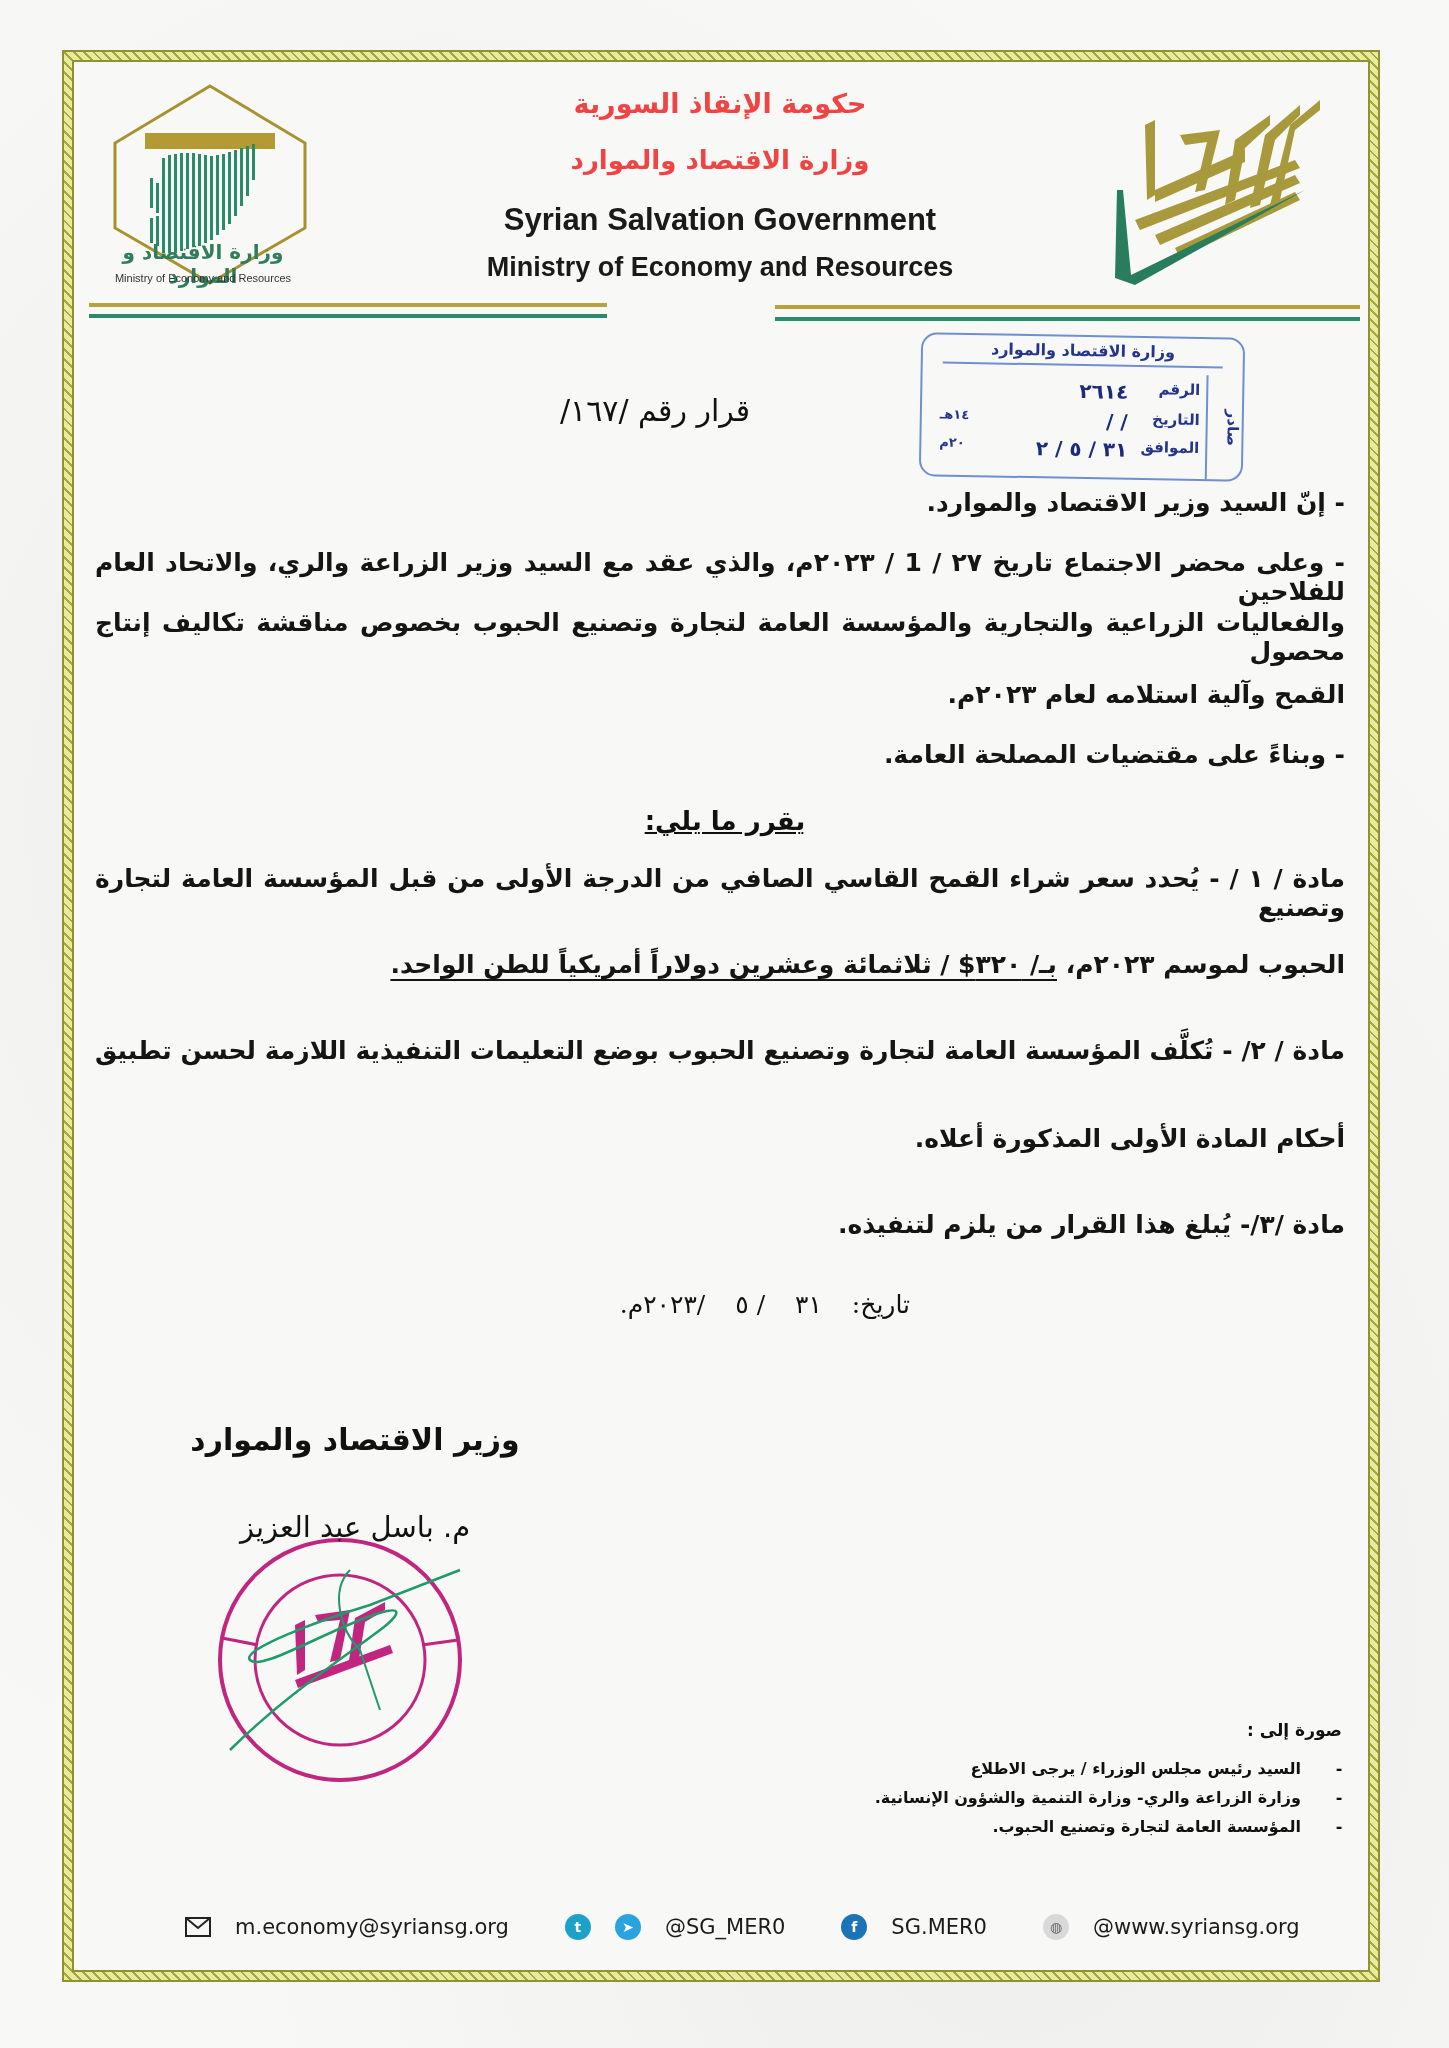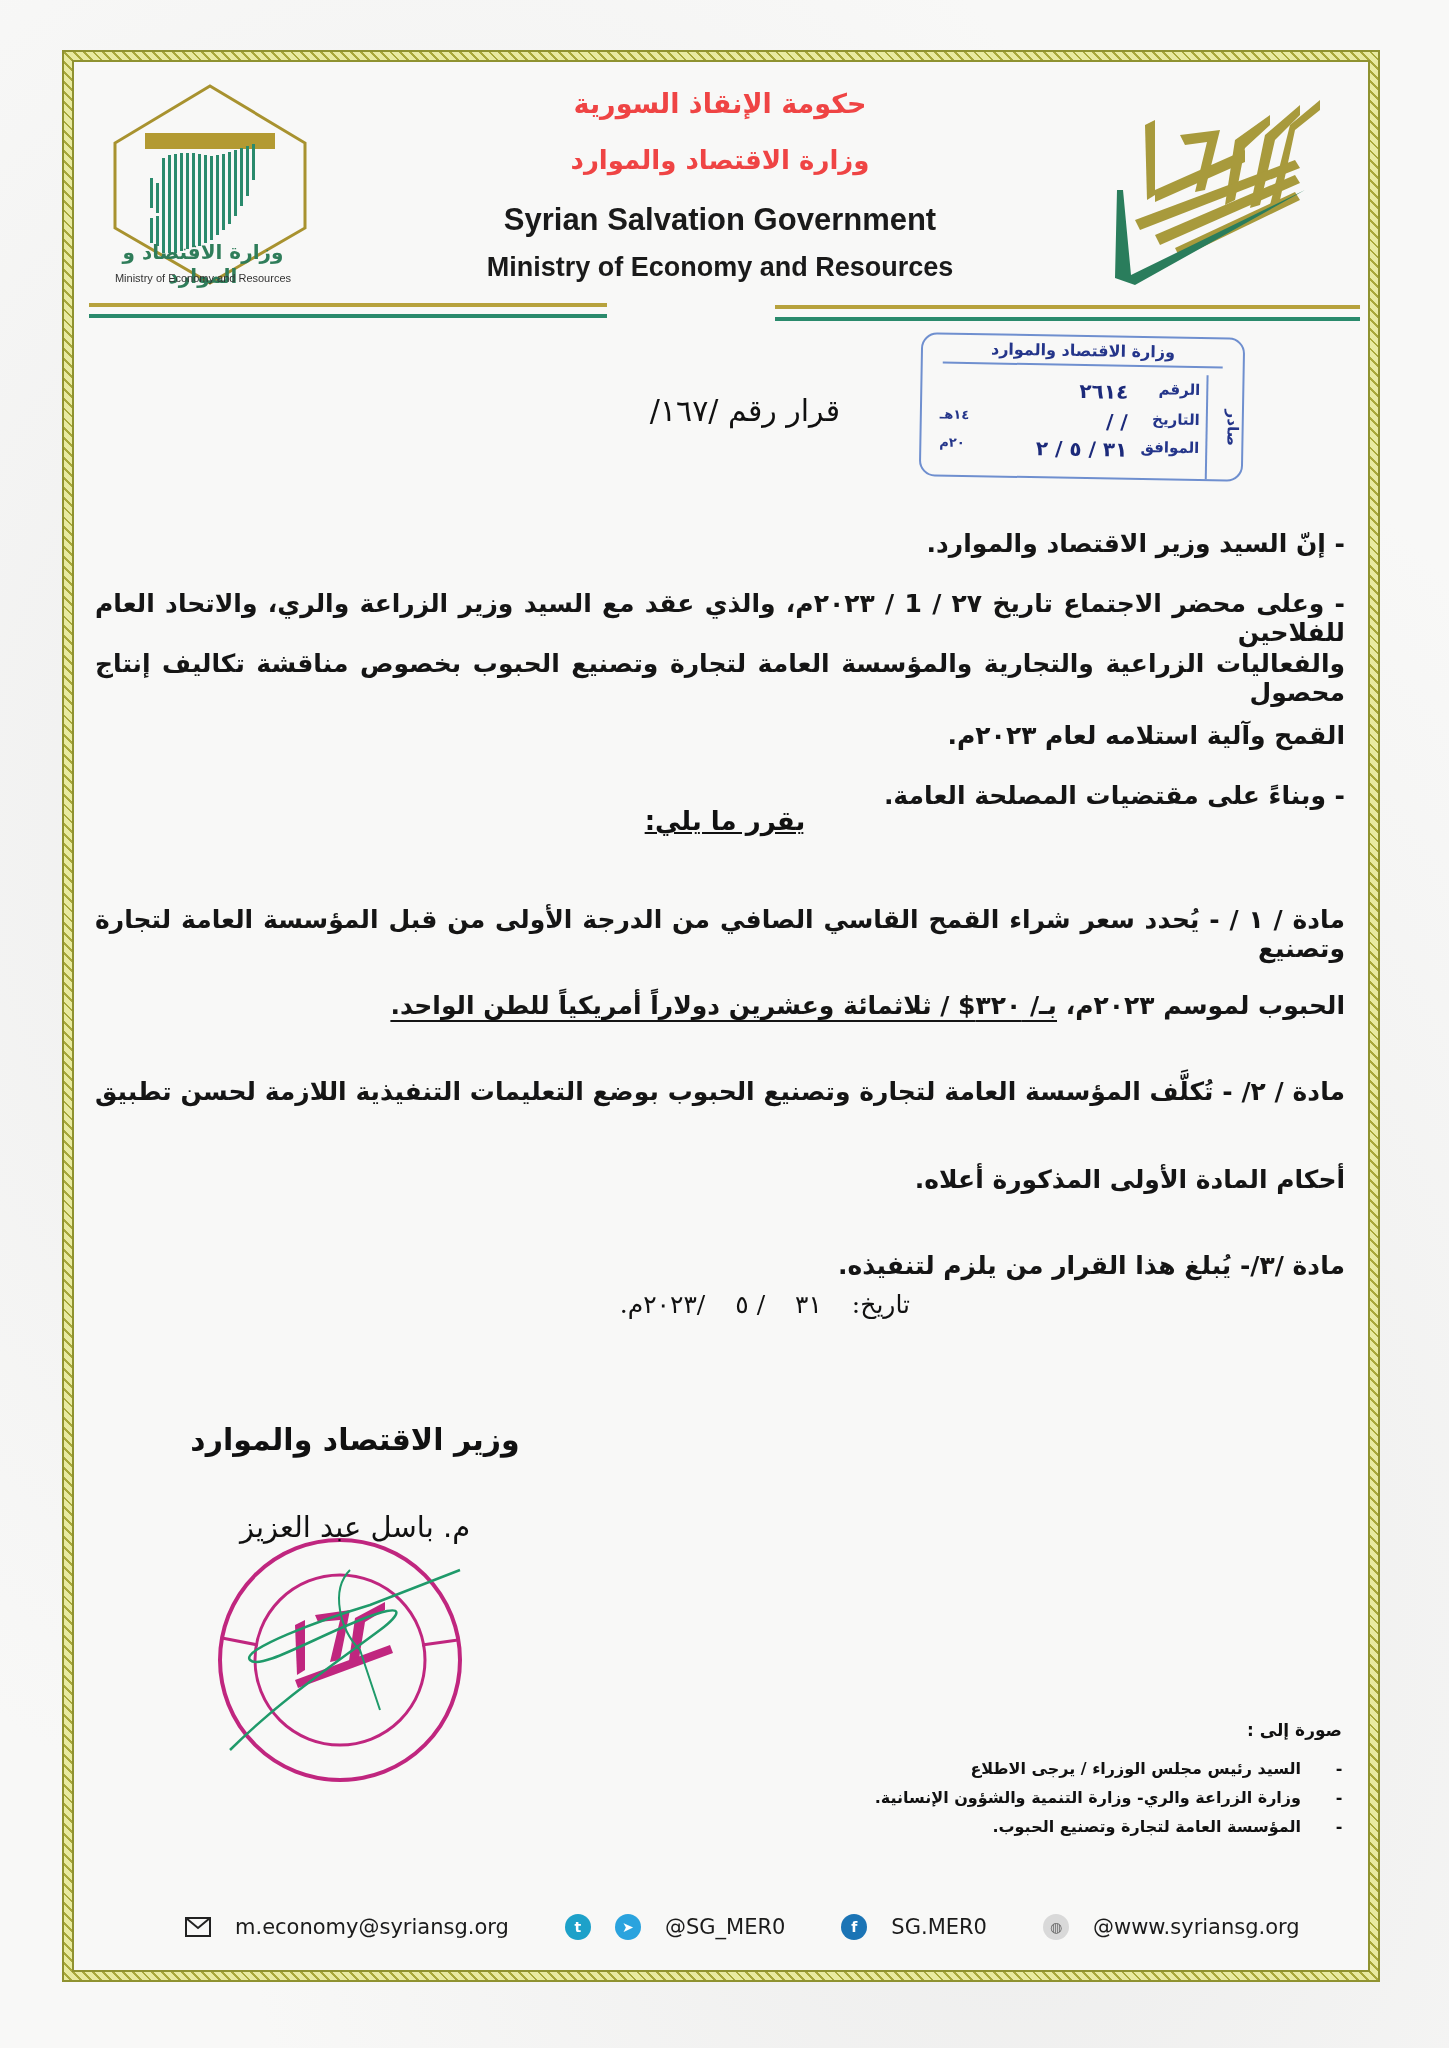--- a/index.html
+++ b/index.html
@@ -60,25 +60,25 @@
     color: #24358a; direction: rtl; font-weight: bold;
     transform: rotate(1deg);
   }
   .stamp-title { position: absolute; top: 4px; right: 20px; left: 20px; text-align: center; font-size: 16px; border-bottom: 2px solid #6f8fcf; padding-bottom: 4px; }
   .stamp-side { position: absolute; right: 0; top: 36px; bottom: 0; width: 34px; border-left: 2px solid #6f8fcf; writing-mode: vertical-rl; font-size: 15px; text-align: center; }
   .stamp-row { position: absolute; right: 42px; font-size: 15px; display: flex; gap: 10px; width: 260px; }
   .stamp-row .lbl { width: 62px; }
   .stamp-row .val { flex: 1; font-family: "DejaVu Sans", sans-serif; font-size: 20px; color: #1c2a7a; }
   .stamp-row .suf { font-size: 13px; }
 
-  .decision-title { position: absolute; left: 560px; top: 393px; width: 280px; text-align: right; direction: rtl; font-size: 30px; color: #111; }
+  .decision-title { position: absolute; left: 560px; top: 393px; width: 280px; text-align: left; direction: rtl; font-size: 30px; color: #111; }
 
   
   .body-text { position: absolute; right: 104px; width: 1250px; direction: rtl; text-align: justify; font-weight: bold; font-size: 25px; color: #151515; }
-  .p { position: absolute; right: 0; left: 0; white-space: nowrap; margin-top: 41px; }
+  .p { position: absolute; right: 0; left: 0; white-space: nowrap; }
   .p.justify { text-align-last: justify; text-align: justify; white-space: normal; }
   .centered-heading { position: absolute; left: 560px; width: 330px; top: 806px; text-align: center; direction: rtl; font-weight: bold; font-size: 26px; text-decoration: underline; }
   .u { text-decoration: underline; text-underline-offset: 6px; }
 
   .date-line { position: absolute; left: 530px; top: 1290px; width: 380px; direction: rtl; font-size: 25px; font-family: "DejaVu Serif", serif; }
   .date-line span { margin-left: 22px; }
 
   .minister-title { position: absolute; left: 190px; top: 1422px; width: 330px; text-align: center; direction: rtl; font-weight: bold; font-size: 30px; }
   .minister-name { position: absolute; left: 210px; top: 1510px; width: 290px; text-align: center; direction: rtl; font-size: 29px; }
 

